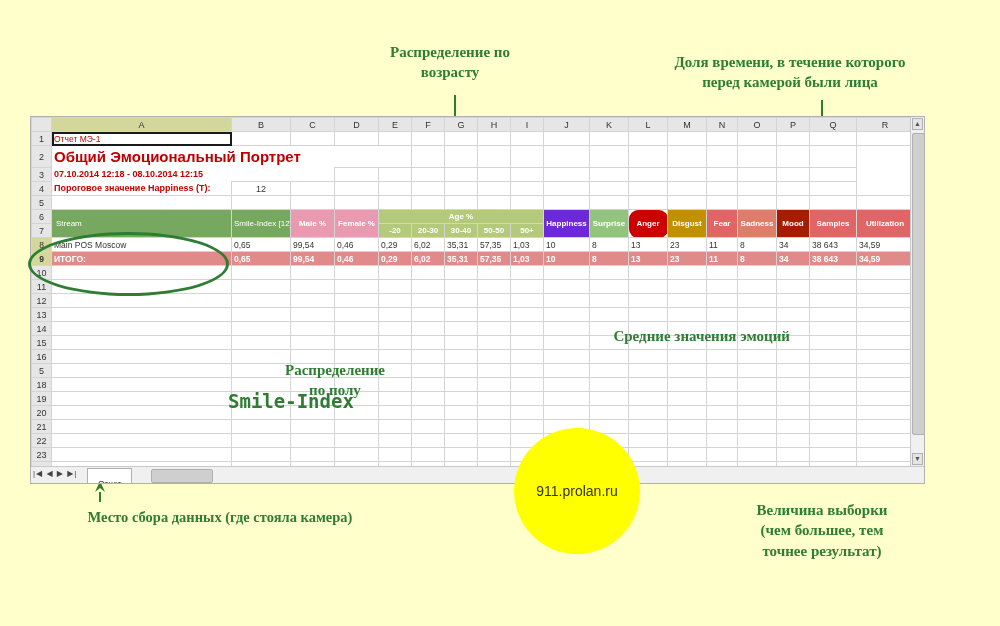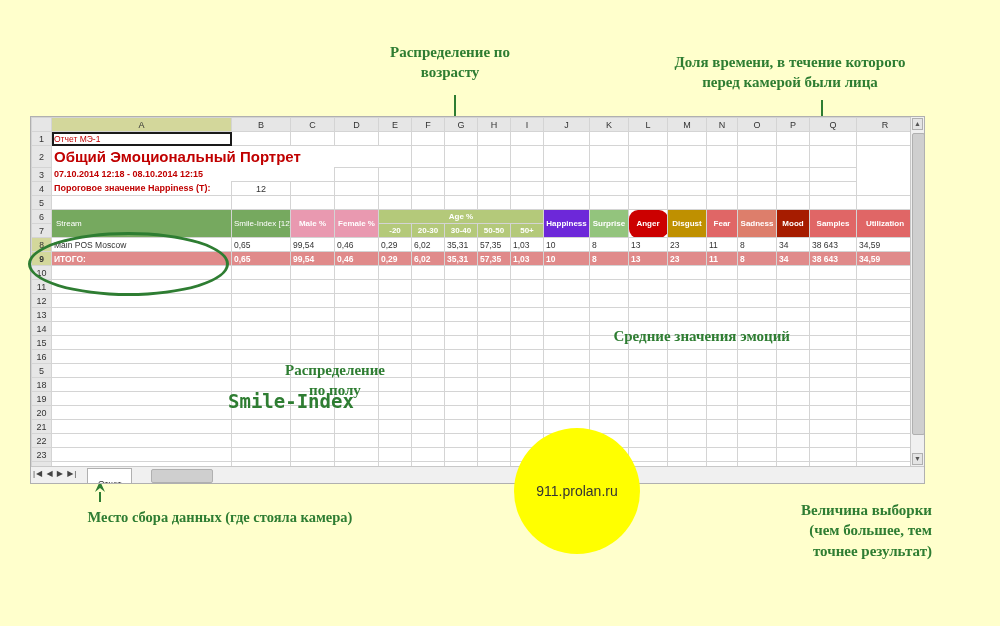--- a/index.html
+++ b/index.html
@@ -805,17 +805,17 @@
 
 <div class="annot" style="left:255px; top:314px; width:160px;margin-top:46px;">Распределение
 по полу</div>
 
 <div class="annot" style="left:540px; top:326px; width:250px;text-align:right;">Средние значения эмоций</div>
 
 <div id="smile-index-label">Smile-Index</div>
 
 <div class="annot" style="left:60px; top:508px; width:320px; font-size:14.5px;">Место сбора данных (где стояла камера)</div>
 
-<div class="annot" style="left:712px; top:500px; width:220px;text-align:right;">Величина выборки
+<div class="annot" style="left:712px; top:500px; width:220px;">Величина выборки
 (чем большее, тем
 точнее результат)</div>
 
 <div id="badge">911.prolan.ru</div>
 
 </body></html>

